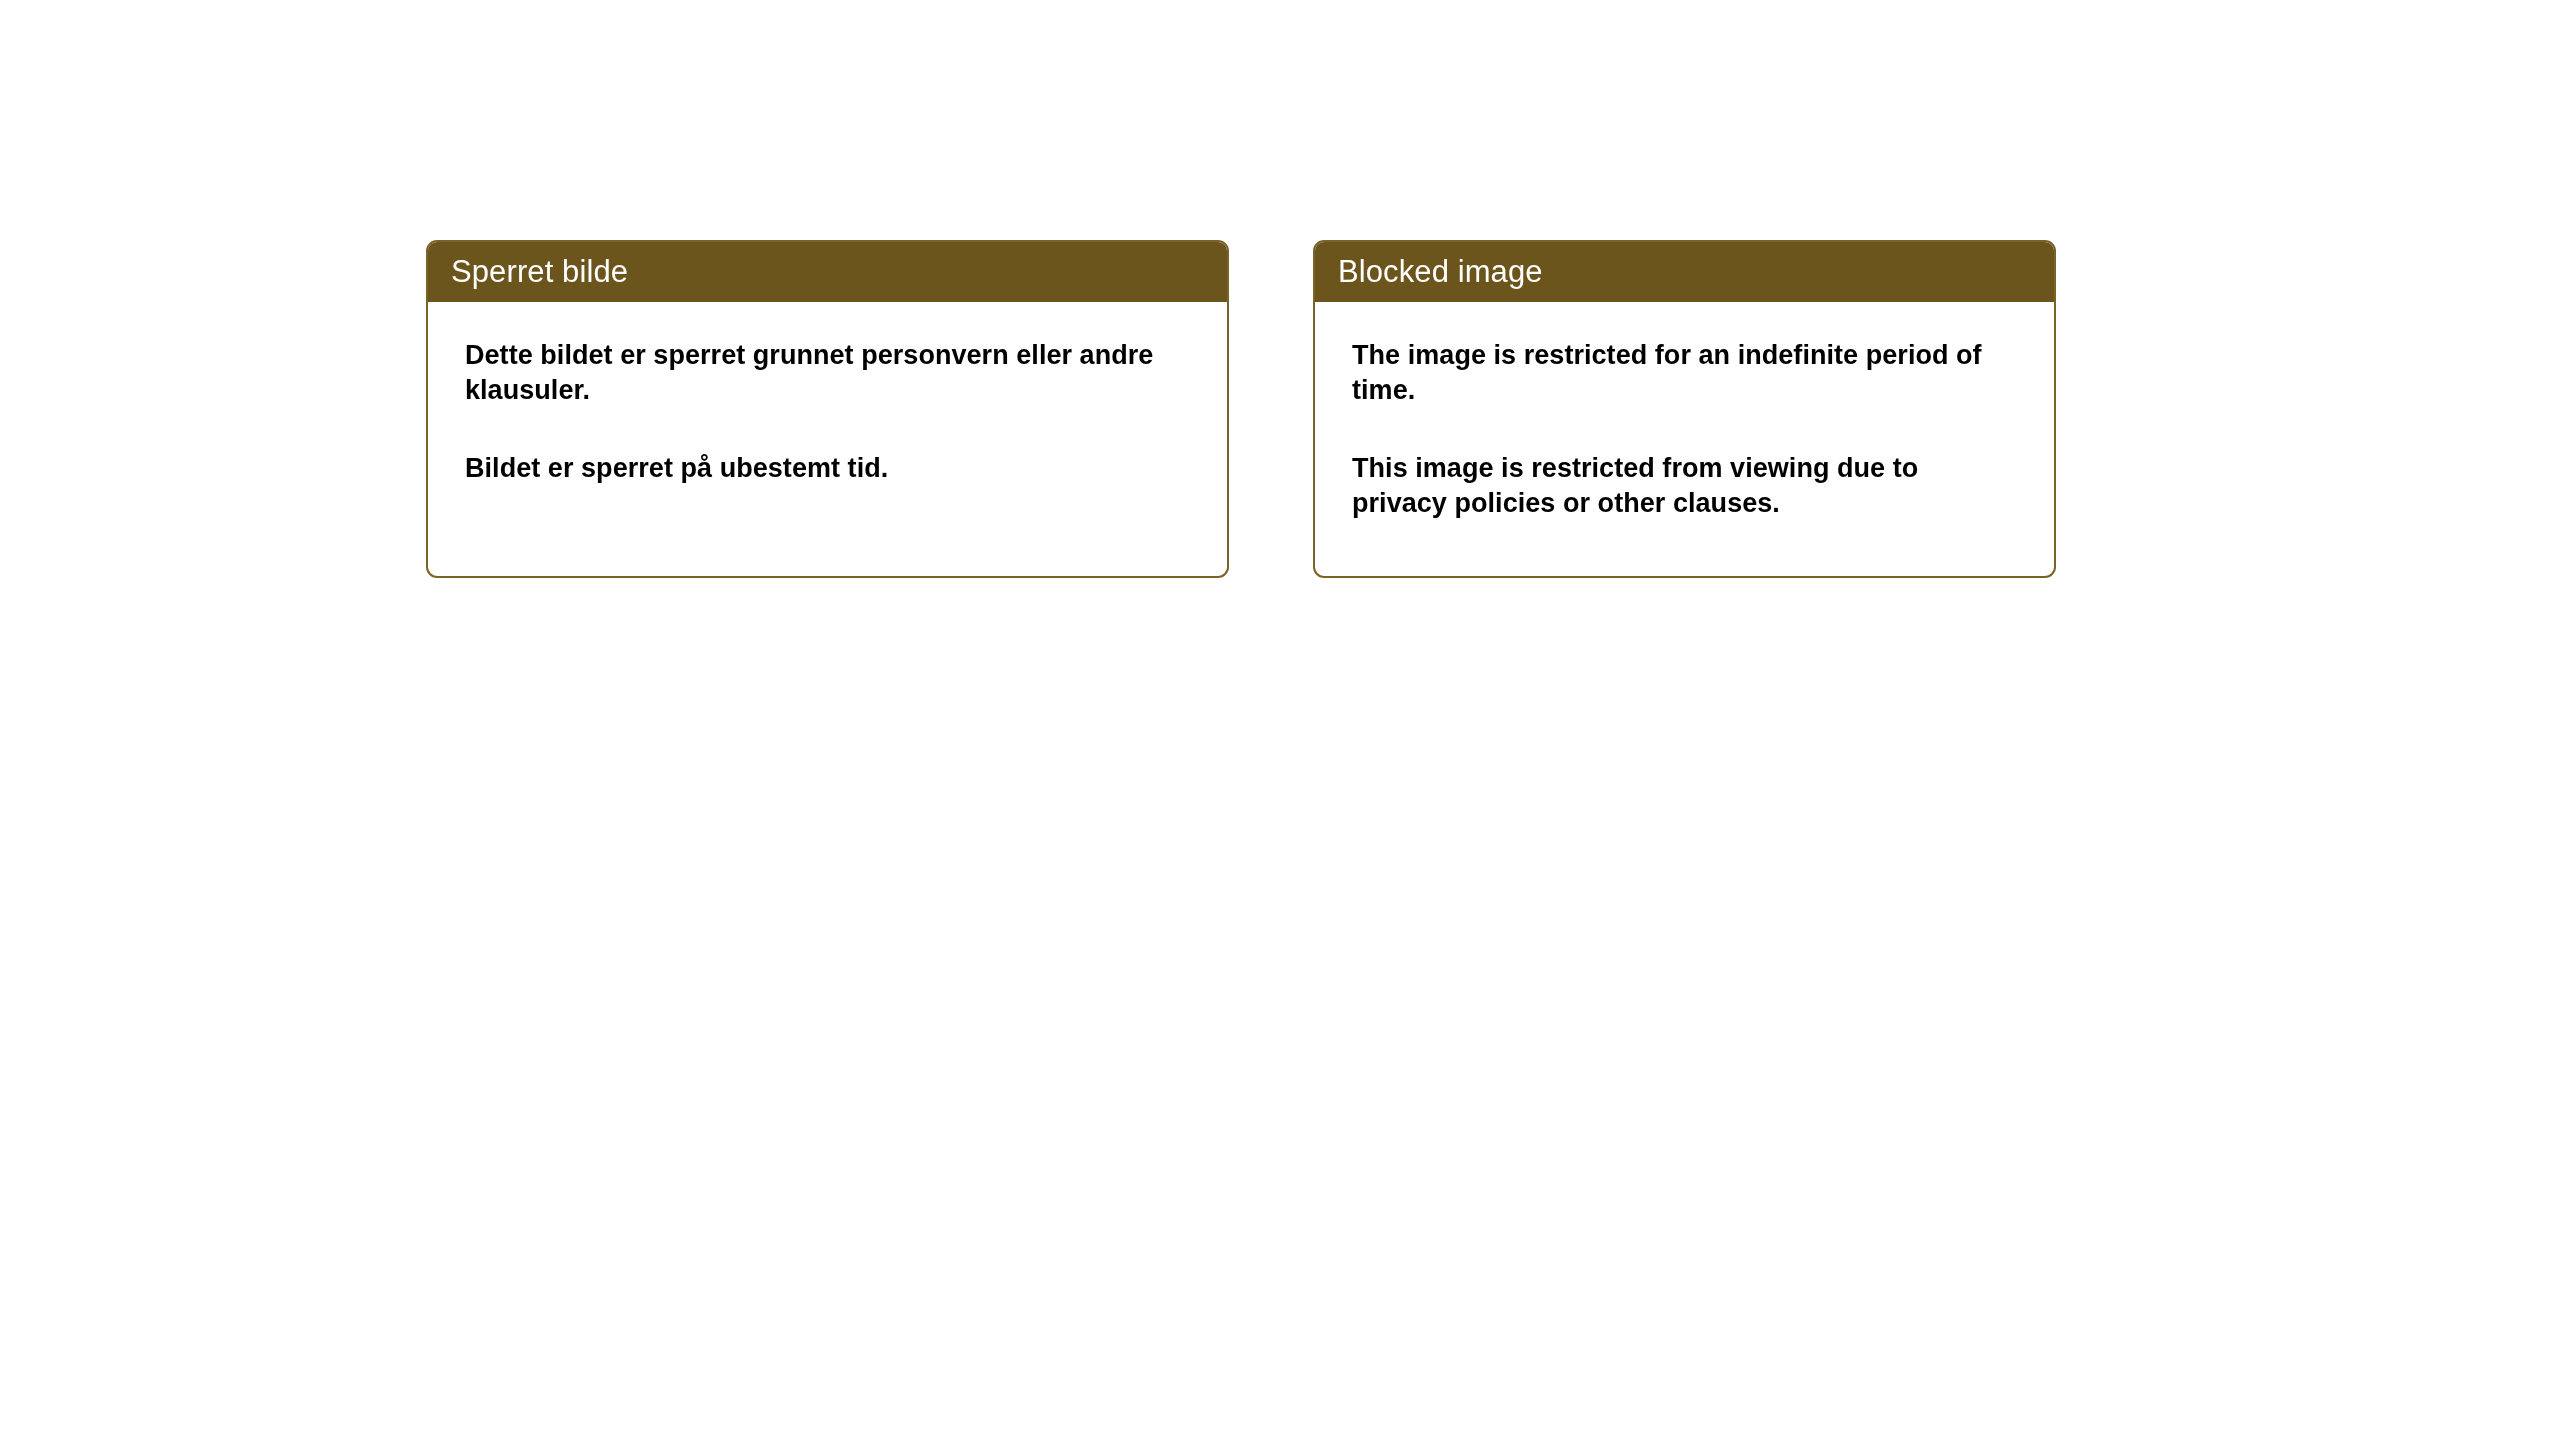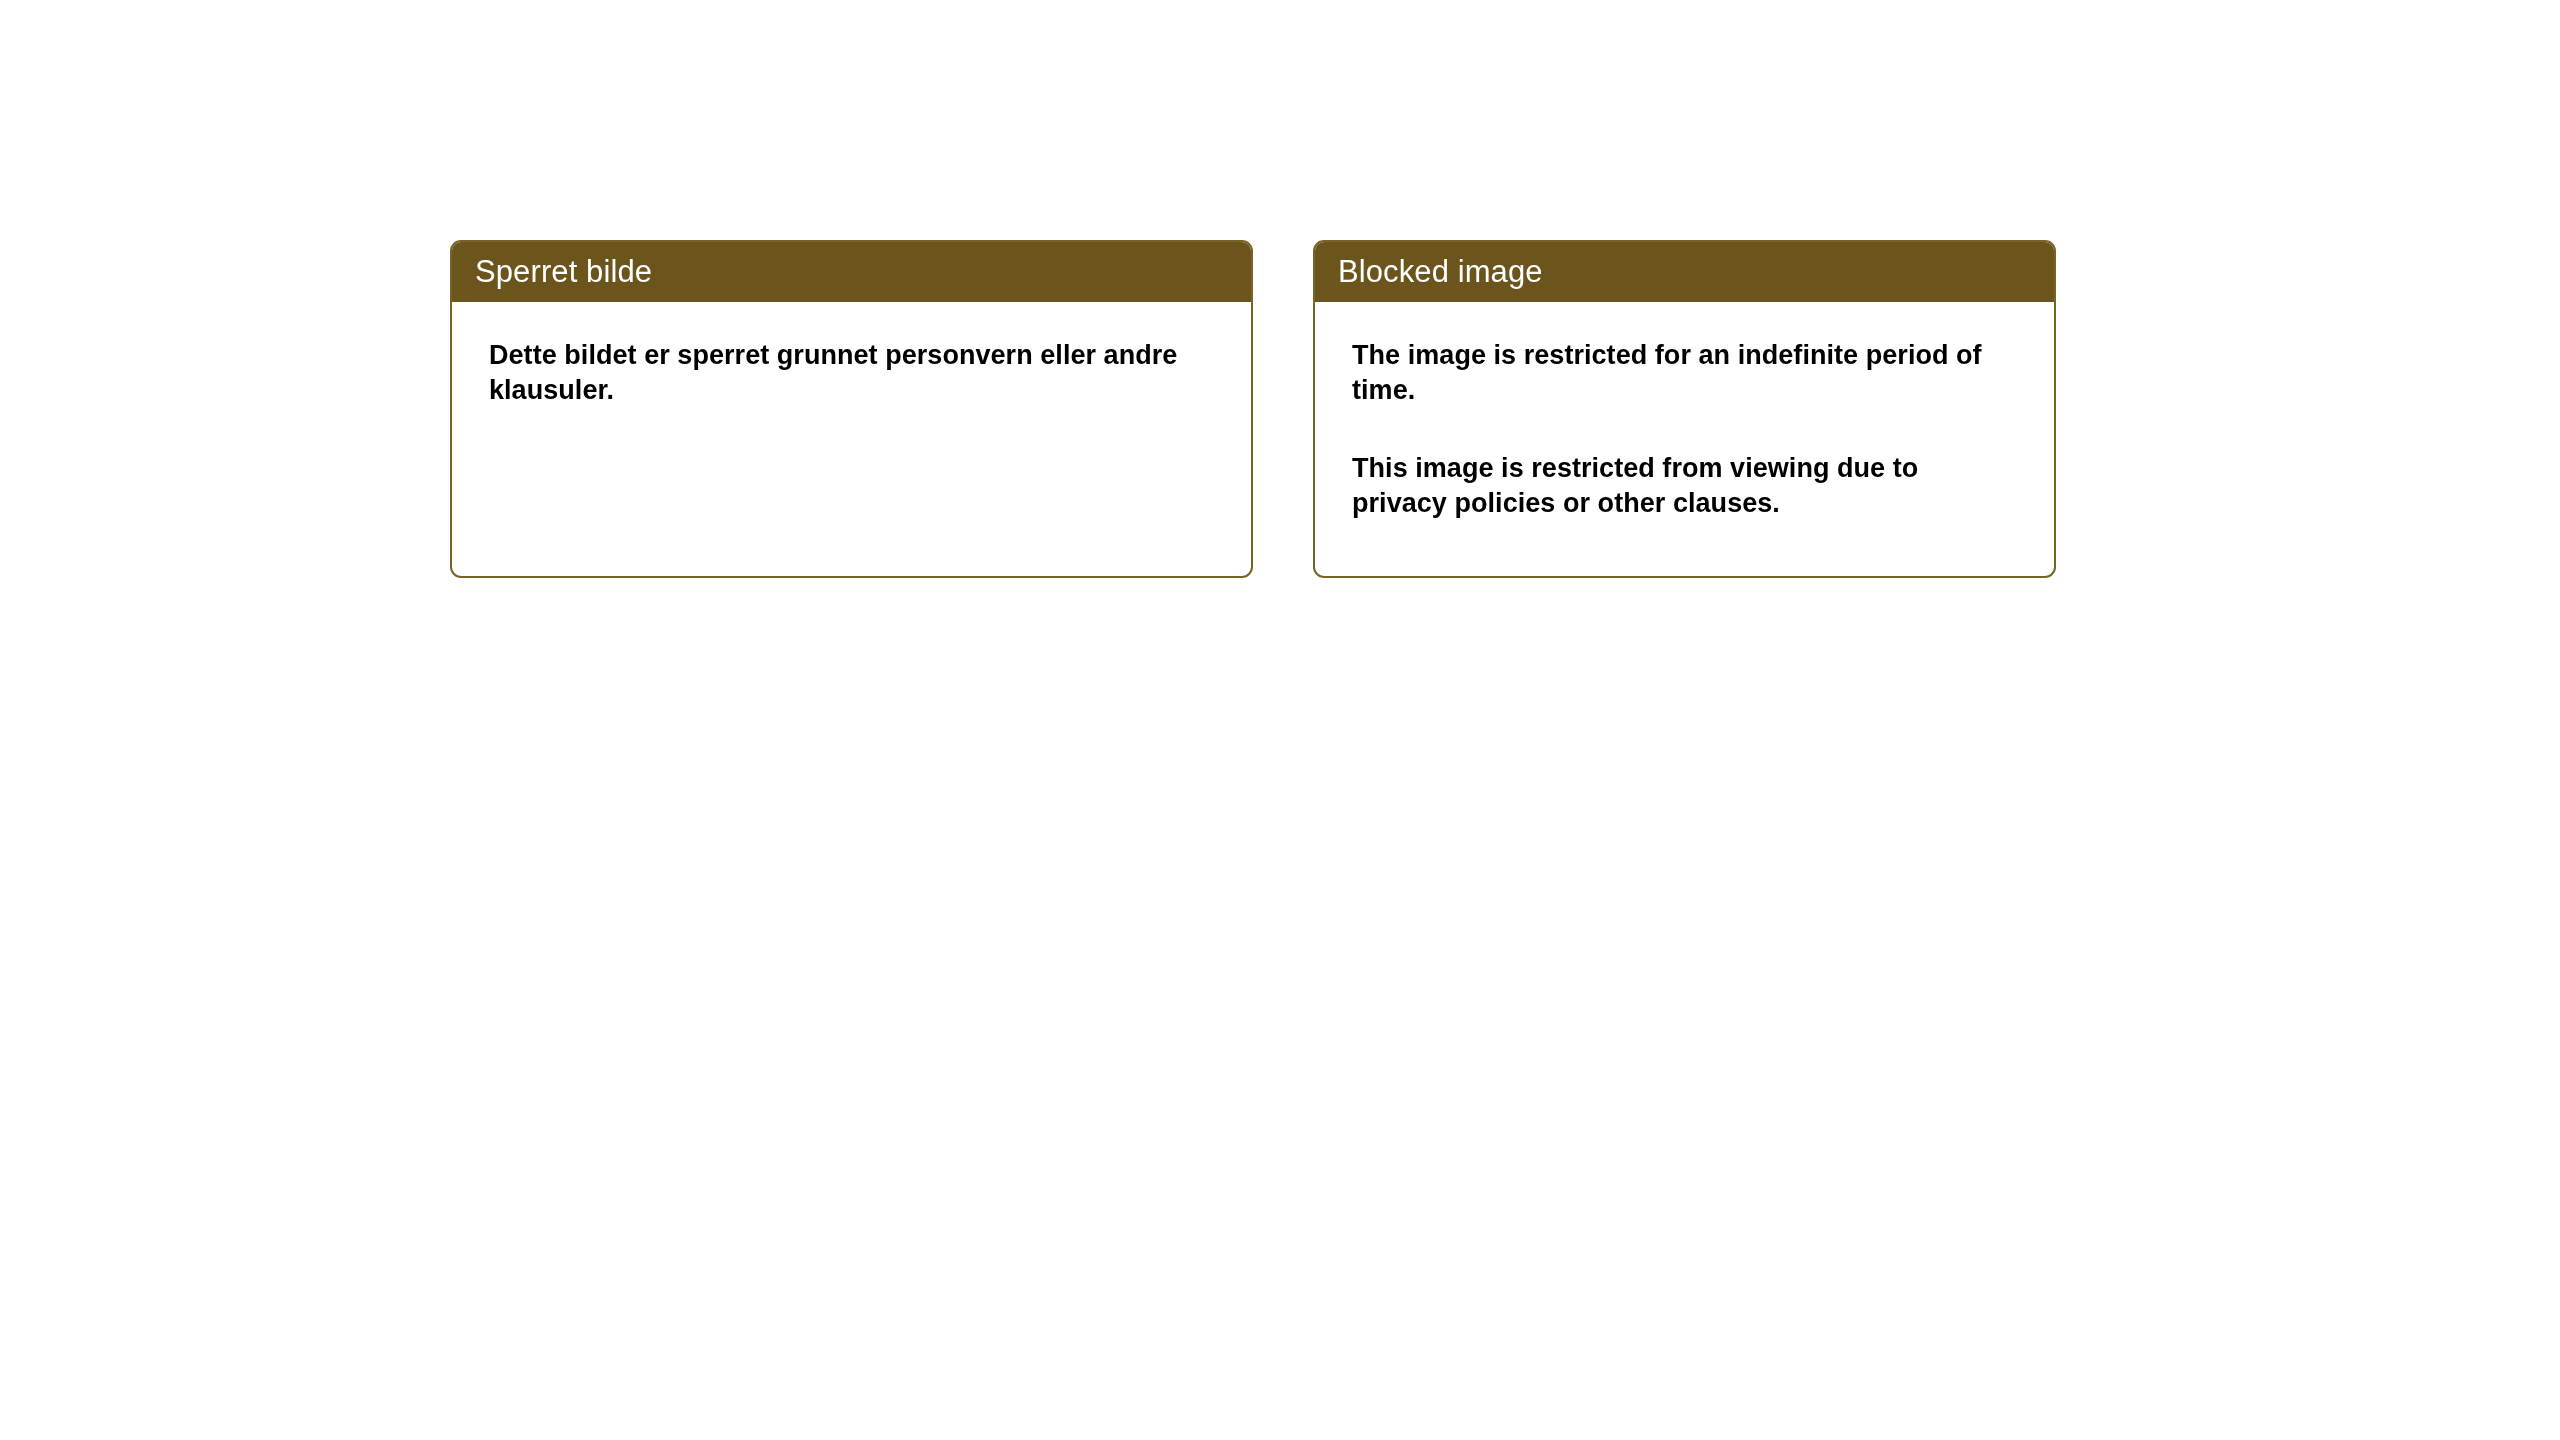--- a/index.html
+++ b/index.html
@@ -26,21 +26,21 @@
     position: absolute;
     top: 240px;
     height: 338px;
     box-sizing: border-box;
     background: #ffffff;
     border: 2px solid #7a6326;
     border-radius: 11px;
     overflow: hidden;
   }
 
-  #card-no  { left: 450px;  width: 803px; }
+  #card-no  { left: 426px;  width: 803px; }
   #card-en  { left: 1313px; width: 743px; }
 
   .card-header {
     box-sizing: border-box;
     height: 62px;
     background: #6b551c;
     margin: -2px -2px 0 -2px;
     border-radius: 11px 11px 0 0;
     display: flex;
     align-items: center;
@@ -79,20 +79,21 @@
 <body>
 
 <div id="canvas">
 
   <div class="notice-card" id="card-no">
     <div class="card-header">
       <span class="card-header-title">Sperret bilde</span>
     </div>
     <div class="card-body">
       <p class="card-paragraph">Dette bildet er sperret grunnet personvern eller andre klausuler.</p>
+      <p class="card-paragraph">Bildet er sperret på ubestemt tid.</p>
     </div>
   </div>
 
   <div class="notice-card" id="card-en">
     <div class="card-header">
       <span class="card-header-title">Blocked image</span>
     </div>
     <div class="card-body">
       <p class="card-paragraph">The image is restricted for an indefinite period of time.</p>
       <p class="card-paragraph">This image is restricted from viewing due to privacy policies or other clauses.</p>

